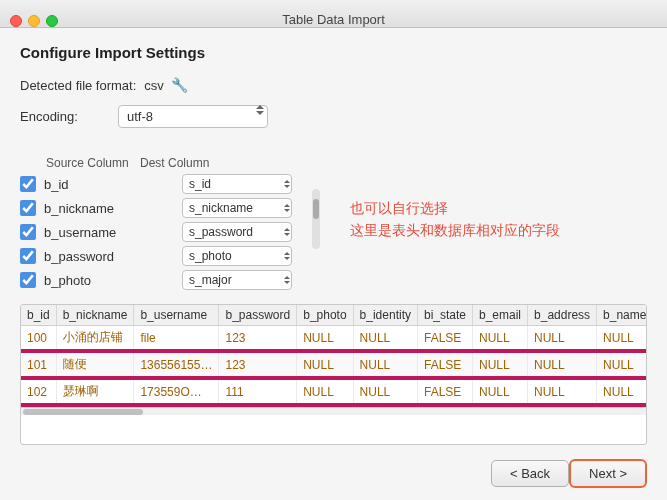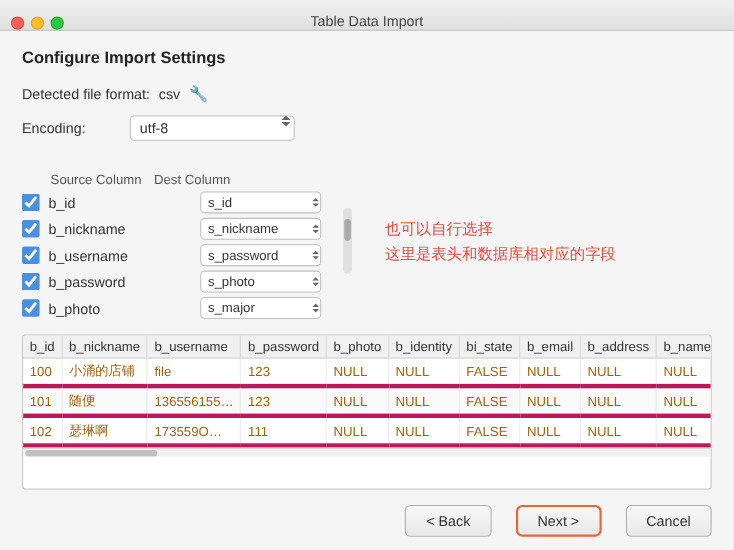--- a/index.html
+++ b/index.html
@@ -261,21 +261,22 @@
       width: 120px;
       height: 6px;
       background: #c0c0c0;
       border-radius: 3px;
     }
 
     
     .bottom-bar {
       display: flex;
       justify-content: flex-end;
-      gap: 22px;
+      align-items: center;
+      gap: 0;
       padding: 4px 0 0;
     }
     .btn {
       padding: 5px 18px;
       border-radius: 5px;
       font-size: 13px;
       cursor: pointer;
       border: 1px solid #b0b0b0;
       background: linear-gradient(to bottom, #f8f8f8, #e8e8e8);
       color: #333;
@@ -471,16 +472,15 @@
       </tbody>
     </table>
     <div class="h-scrollbar">
       <div class="h-scrollbar-thumb"></div>
     </div>
   </div>
 
   <div class="bottom-bar">
     <button class="btn">&lt; Back</button>
     <button class="btn next-btn">Next &gt;</button>
-    <button class="btn">Cancel</button>
   </div>
 
 </div>
 
 </body></html>

